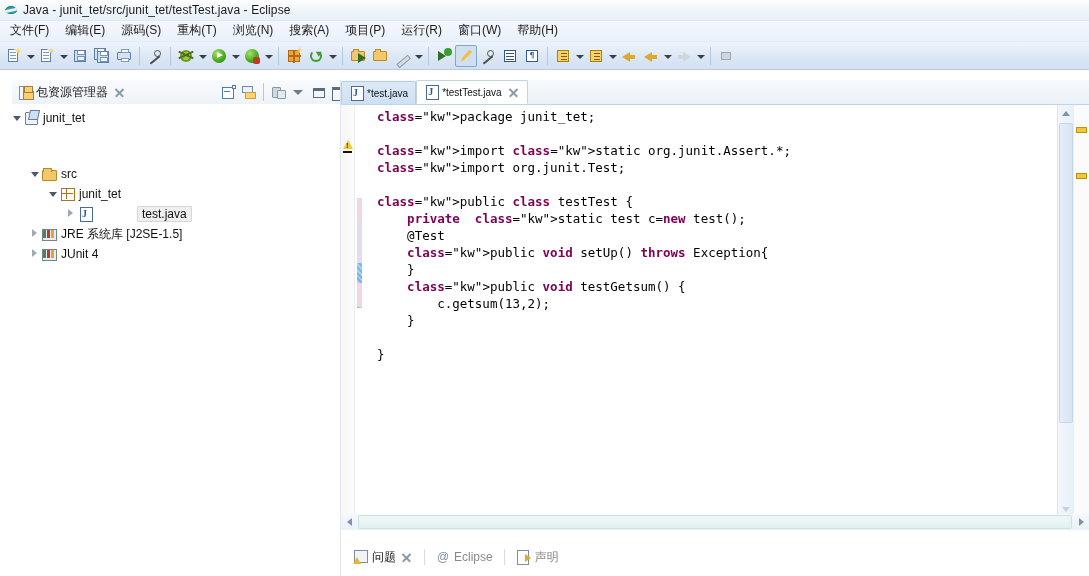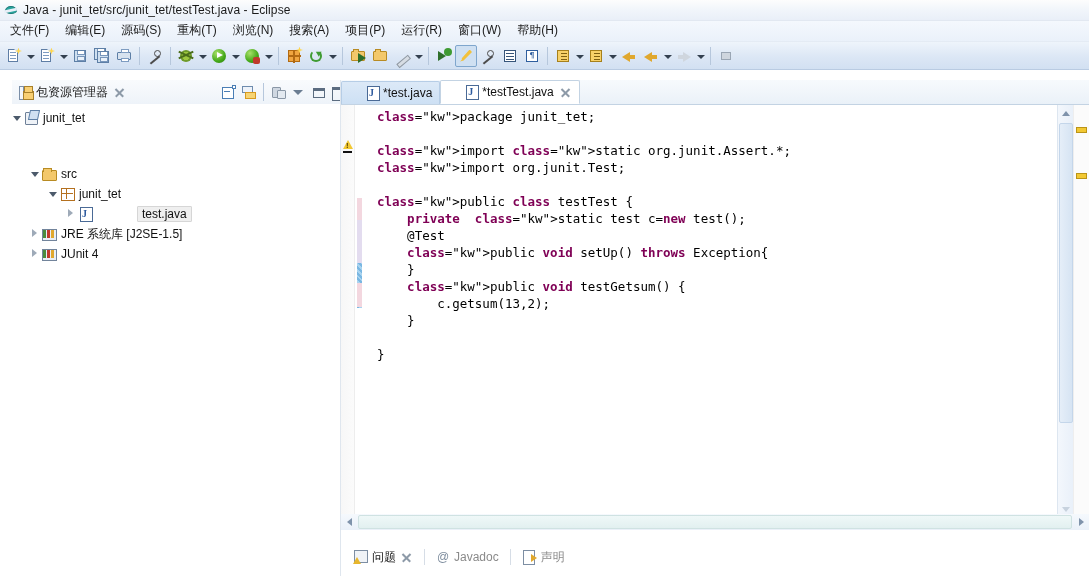--- a/index.html
+++ b/index.html
@@ -191,21 +191,21 @@
   .editor-area {
     position:absolute; left:341px; top:80px; width:748px; height:460px;
     background:#ffffff;
   }
   .etabrow{
     position:absolute;left:0;top:0;width:748px;height:24px;
     background:linear-gradient(to bottom,#f7fafd 0%,#eaf1f8 100%);
     display:flex;align-items:flex-end;
   }
   .etab{
-    height:23px;display:flex;align-items:center;padding:0 7px 0 24px;font-size:12px;
+    height:23px;display:flex;align-items:center;padding:0 7px 0 8px;font-size:10px;
     color:#111;white-space:nowrap;
   }
   .etab.inactive{
     background:linear-gradient(to bottom,#dce9f7 0%,#cde0f4 100%);
     border:1px solid #b6cde6;border-bottom:none;border-radius:2px 2px 0 0;
   }
   .etab.active{
     background:#ffffff;border:1px solid #c3d3e3;border-bottom:1px solid #fff;border-radius:2px 2px 0 0;
     height:24px;
   }
@@ -666,21 +666,21 @@
   <div class="bottomview">
     <div class="btabrow" id="btabs">
         <div class="btab active">
           <span class="prob-ic"></span>
           <span>问题</span>
           <span class="btab-close"></span>
         </div>
         <span class="bsep"></span>
         <div class="btab inactive">
           <span class="jdoc-ic">@</span>
-          <span>Javadoc</span>
+          <span>Eclipse</span>
         </div>
         <span class="bsep"></span>
         <div class="btab inactive">
           <span class="decl-ic"></span>
           <span>声明</span>
         </div>
       </div>
   </div>
 
 </div>

